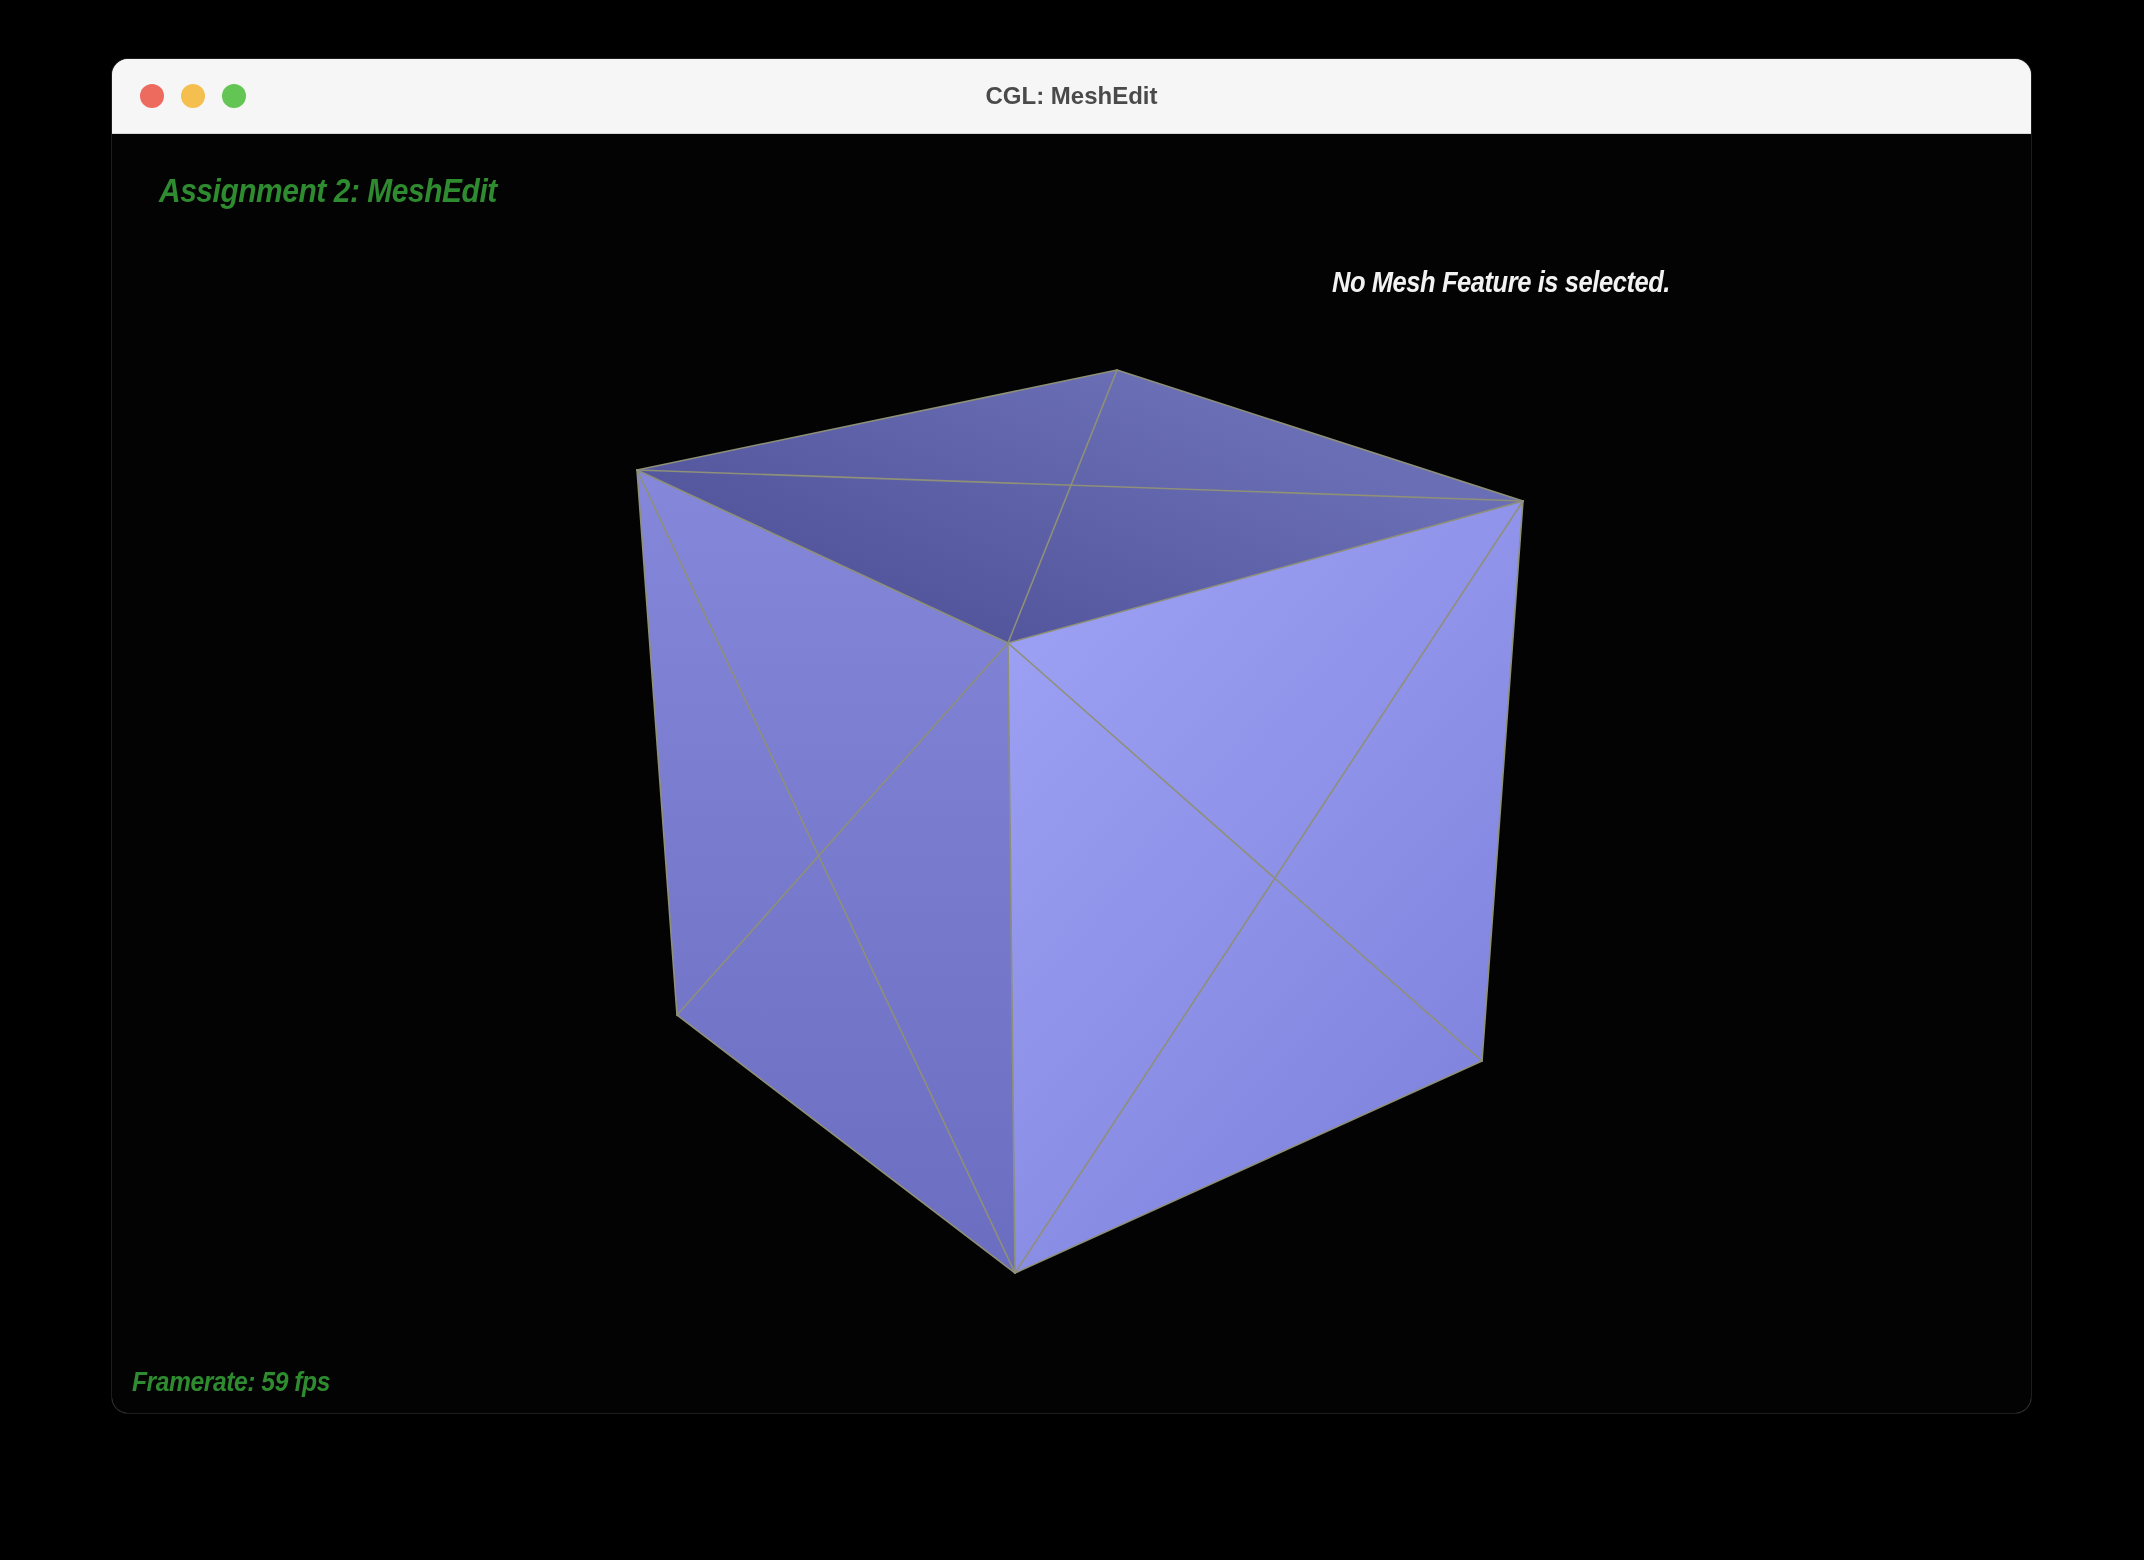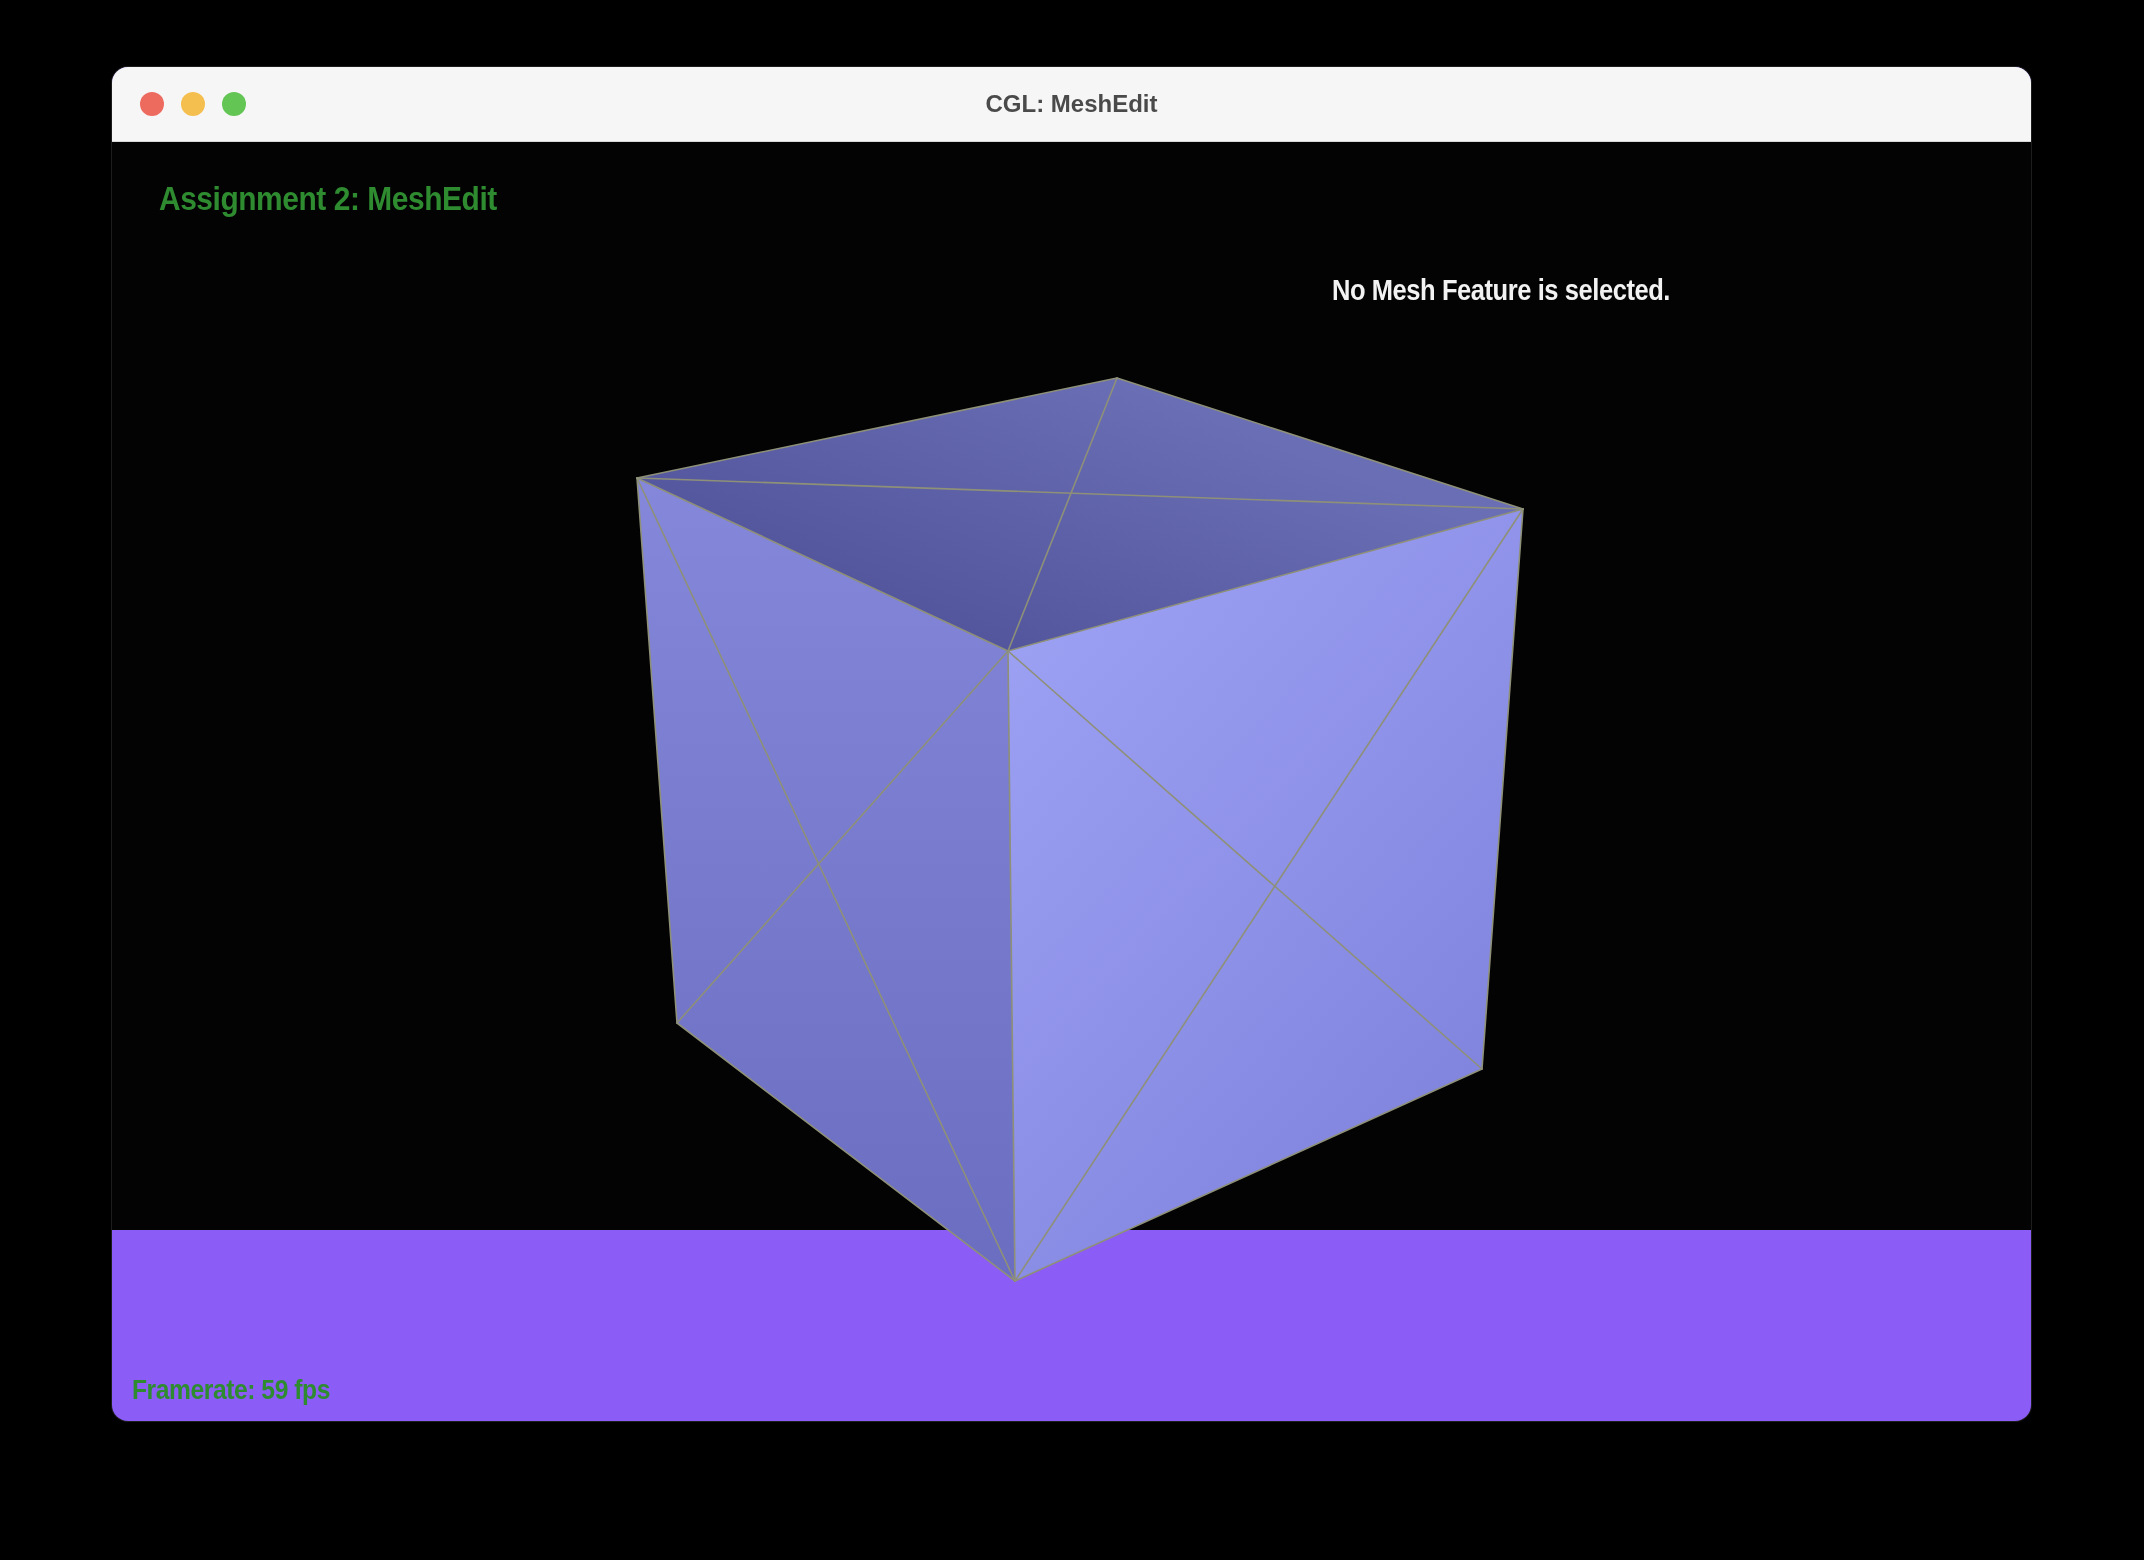--- a/index.html
+++ b/index.html
@@ -1,27 +1,27 @@
 <!DOCTYPE html>
 <html><head>
 <meta charset="utf-8">
 <style>
   html,body{margin:0;padding:0;background:#000;width:2144px;height:1560px;position:relative;
     font-family:"Liberation Sans",sans-serif;overflow:hidden;}
-  .window{position:absolute;left:112px;top:67px;width:1919px;height:1354px;
-    border-radius:16px;background:#8b5cf6;box-shadow:0 0 0 1px #1d1d1d;overflow:hidden;}
+  .window{position:absolute;left:112px;top:59px;width:1919px;height:1354px;
+    border-radius:16px;background:#a3a3a3;box-shadow:0 0 0 1px #1d1d1d;overflow:hidden;}
   .titlebar{position:relative;height:74px;background:#f6f6f6;border-bottom:1px solid #d8d8d8;
     display:flex;align-items:center;}
   .traffic{position:absolute;left:28px;top:0;height:100%;display:flex;align-items:center;gap:17px;}
   .tl{width:24px;height:24px;border-radius:50%;}
   .tl.red{background:#ed6a5f;}
   .tl.yellow{background:#f5bf4f;}
   .tl.green{background:#62c554;}
   .title{width:100%;text-align:center;font-size:24px;font-weight:bold;color:#4a4a4a;}
-  .canvas{position:relative;width:1919px;height:1088px;background:#030303;}
+  .canvas{position:relative;width:1919px;height:1280px;background:#030303;font-style:italic;}
   .meshsvg{position:absolute;left:0;top:0;width:1919px;height:1280px;}
   .osd{position:absolute;font-weight:bold;transform:scaleX(0.88);transform-origin:left top;
     letter-spacing:-0.5px;white-space:nowrap;}
   .osd-heading{left:47px;top:37px;font-size:34px;color:#2e8b30;}
   .osd-message{left:1220px;top:132px;font-size:29px;color:#f2f2f2;}
   .osd-framerate{left:20px;top:1232px;font-size:28px;color:#2e8b30;}
 </style>
 </head>
 <body>
 

